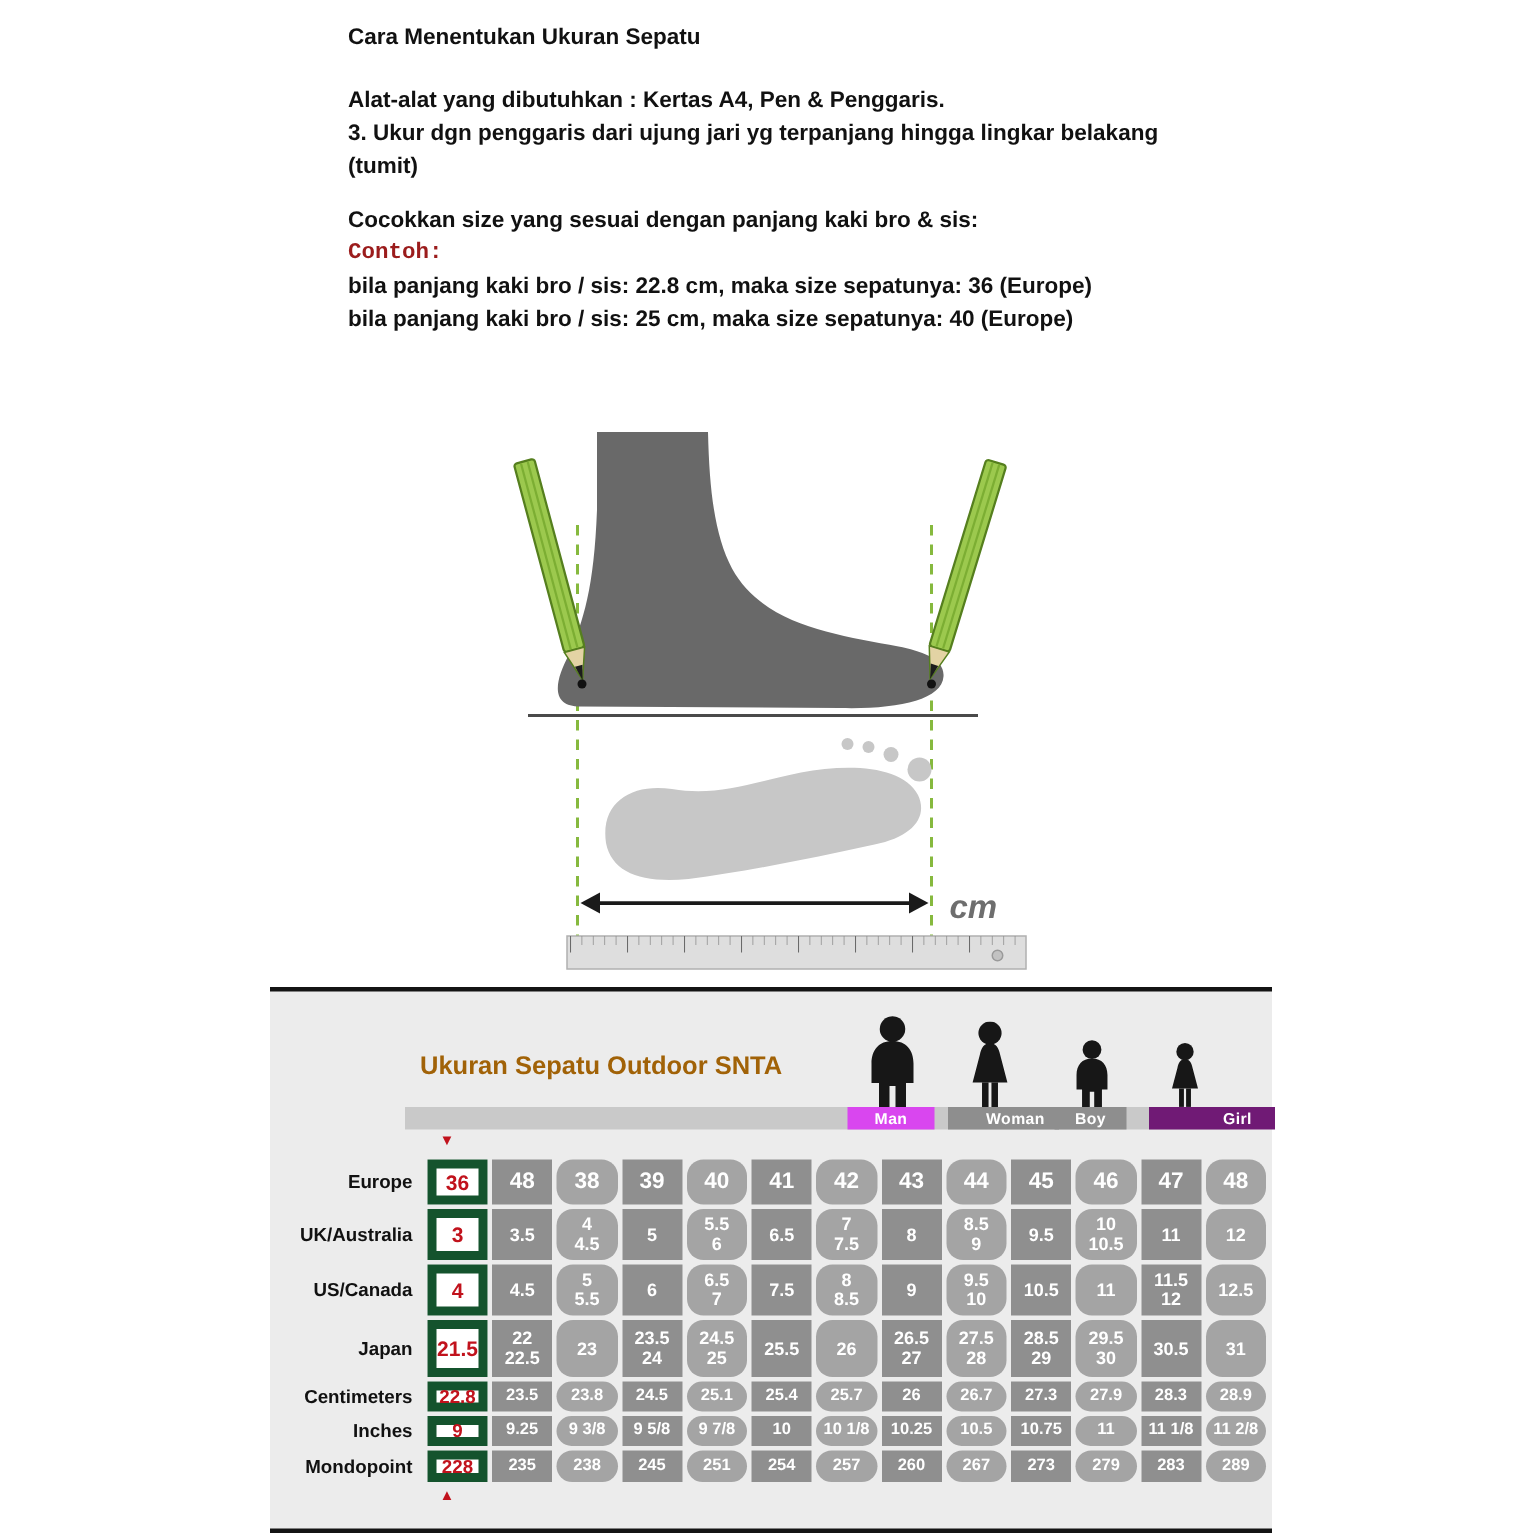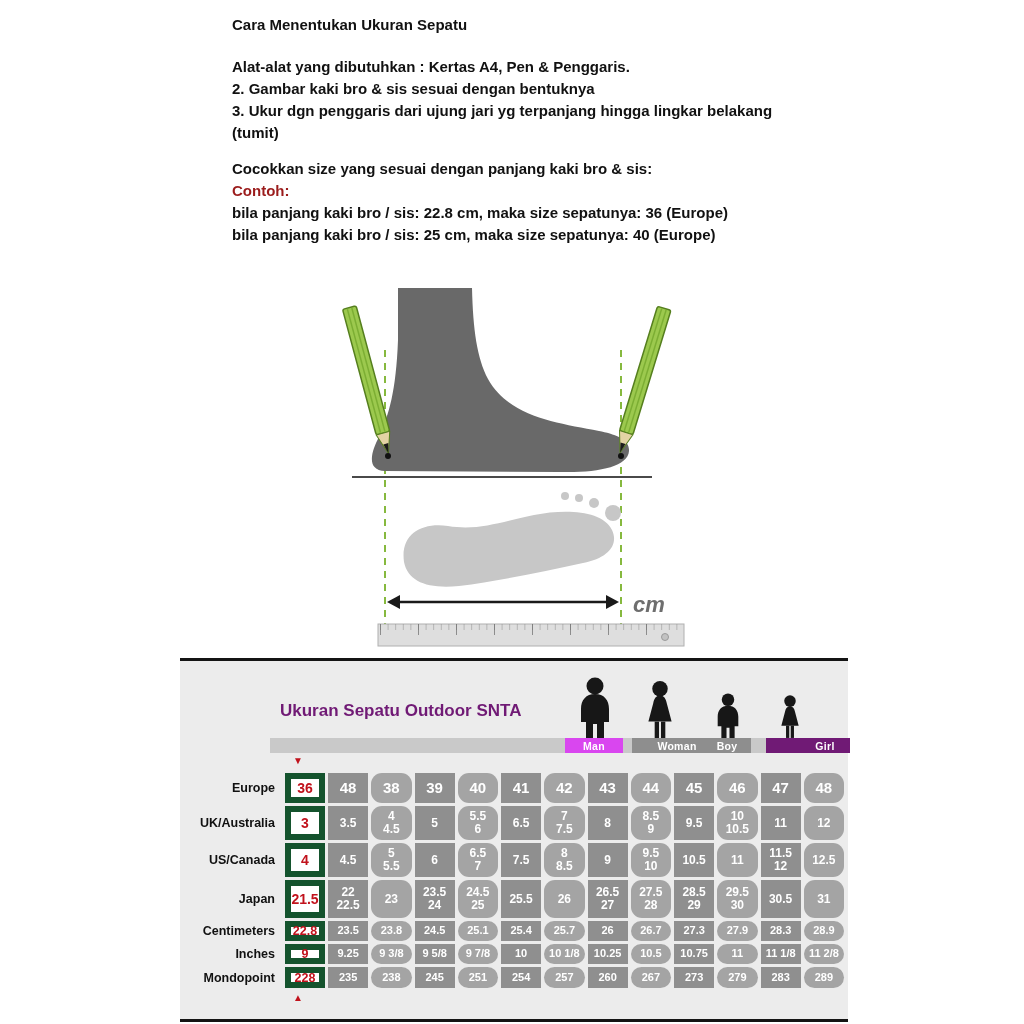--- a/index.html
+++ b/index.html
@@ -9,30 +9,30 @@
     font-family:"Liberation Sans", sans-serif;
   }
   
   .instructions{
     position:absolute;left:232px;top:14px;width:640px;
     font-size:15px;font-weight:bold;color:#111;line-height:22px;
   }
   .instr-title{margin:0 0 20px 0;}
   .step3{width:548px;}
   .match-line{margin-top:14px;}
-  .contoh{color:#9b1c1c;}
+  .contoh{color:#9b1c1c;font-family:Liberation Mono, monospace;}
   
   .diagram-svg{position:absolute;left:0;top:280px;}
   
   .size-section{
     position:absolute;left:180px;top:658px;width:668px;height:364px;
     background:#ececec;box-sizing:border-box;
     border-top:3px solid #141414;border-bottom:3px solid #141414;
   }
-  .chart-title{position:absolute;left:100px;top:40px;font-size:17px;font-weight:bold;color:#701a75;}
+  .chart-title{position:absolute;left:100px;top:40px;font-size:17px;font-weight:bold;color:#a16207;}
   .icon-strip{position:absolute;left:90px;top:77px;width:550px;height:15px;background:#c9c9c9;}
   .person-badge{
     position:absolute;top:77px;height:15px;display:flex;align-items:center;justify-content:center;
     color:#fff;font-size:10.5px;font-weight:bold;letter-spacing:.3px;
   }
   .badge-man{left:385px;width:58px;}
   .badge-woman{left:452px;width:58px;padding-left:16px;}
   .badge-boy{left:523px;width:48px;}
   .badge-girl{left:586px;width:50px;}
   .person-icon{position:absolute;}
@@ -69,21 +69,20 @@
   .marker{position:absolute;color:#c1121c;font-size:10px;font-weight:bold;}
   .marker-down{left:113px;top:94px;}
   .marker-up{left:113px;top:331px;}
 </style>
 </head>
 <body>
 
 <div class="instructions">
   <div class="instr-title">Cara Menentukan Ukuran Sepatu</div>
   <div>Alat-alat yang dibutuhkan : Kertas A4, Pen &amp; Penggaris.</div>
-  <div>2. Gambar kaki bro &amp; sis sesuai dengan bentuknya</div>
   <div class="step3">3. Ukur dgn penggaris dari ujung jari yg terpanjang hingga lingkar belakang (tumit)</div>
   <div class="match-line">Cocokkan size yang sesuai dengan panjang kaki bro &amp; sis:</div>
   <div class="contoh">Contoh:</div>
   <div>bila panjang kaki bro / sis: 22.8 cm, maka size sepatunya: 36 (Europe)</div>
   <div>bila panjang kaki bro / sis: 25 cm, maka size sepatunya: 40 (Europe)</div>
 </div>
 
 <svg class="diagram-svg" width="1024" height="375" viewBox="0 280 1024 375">
   <defs>
     <g id="pencil">

